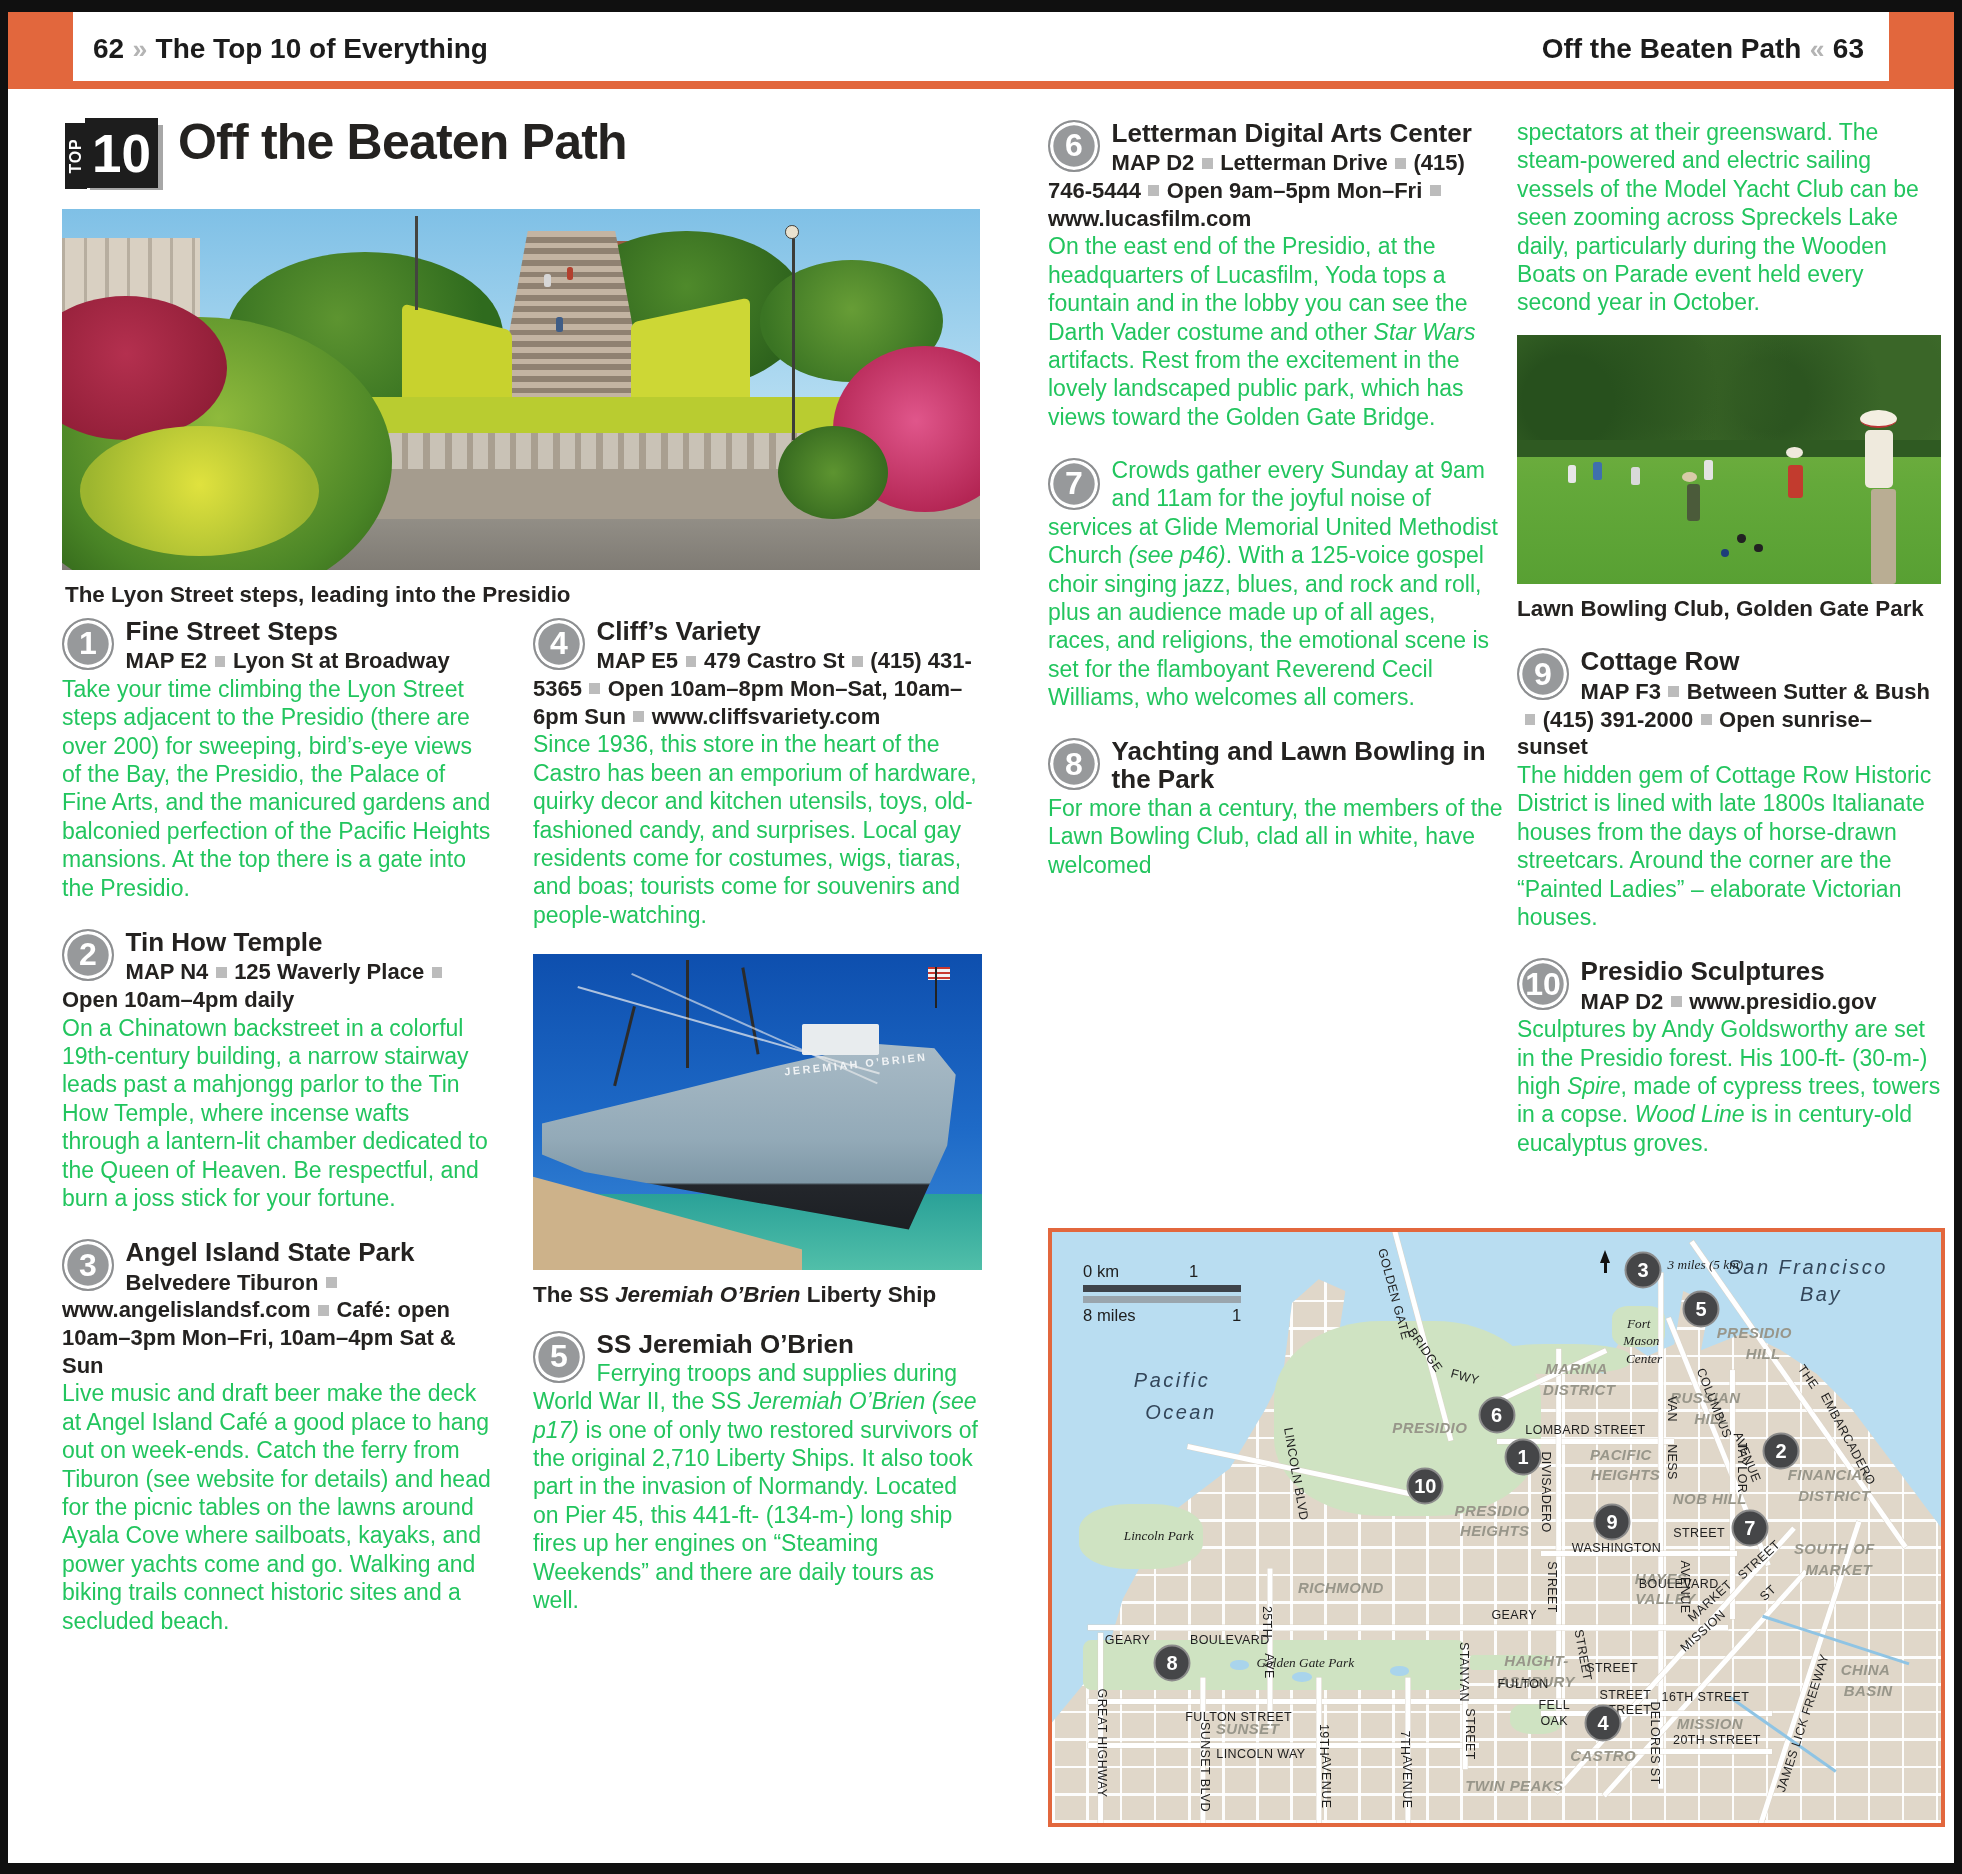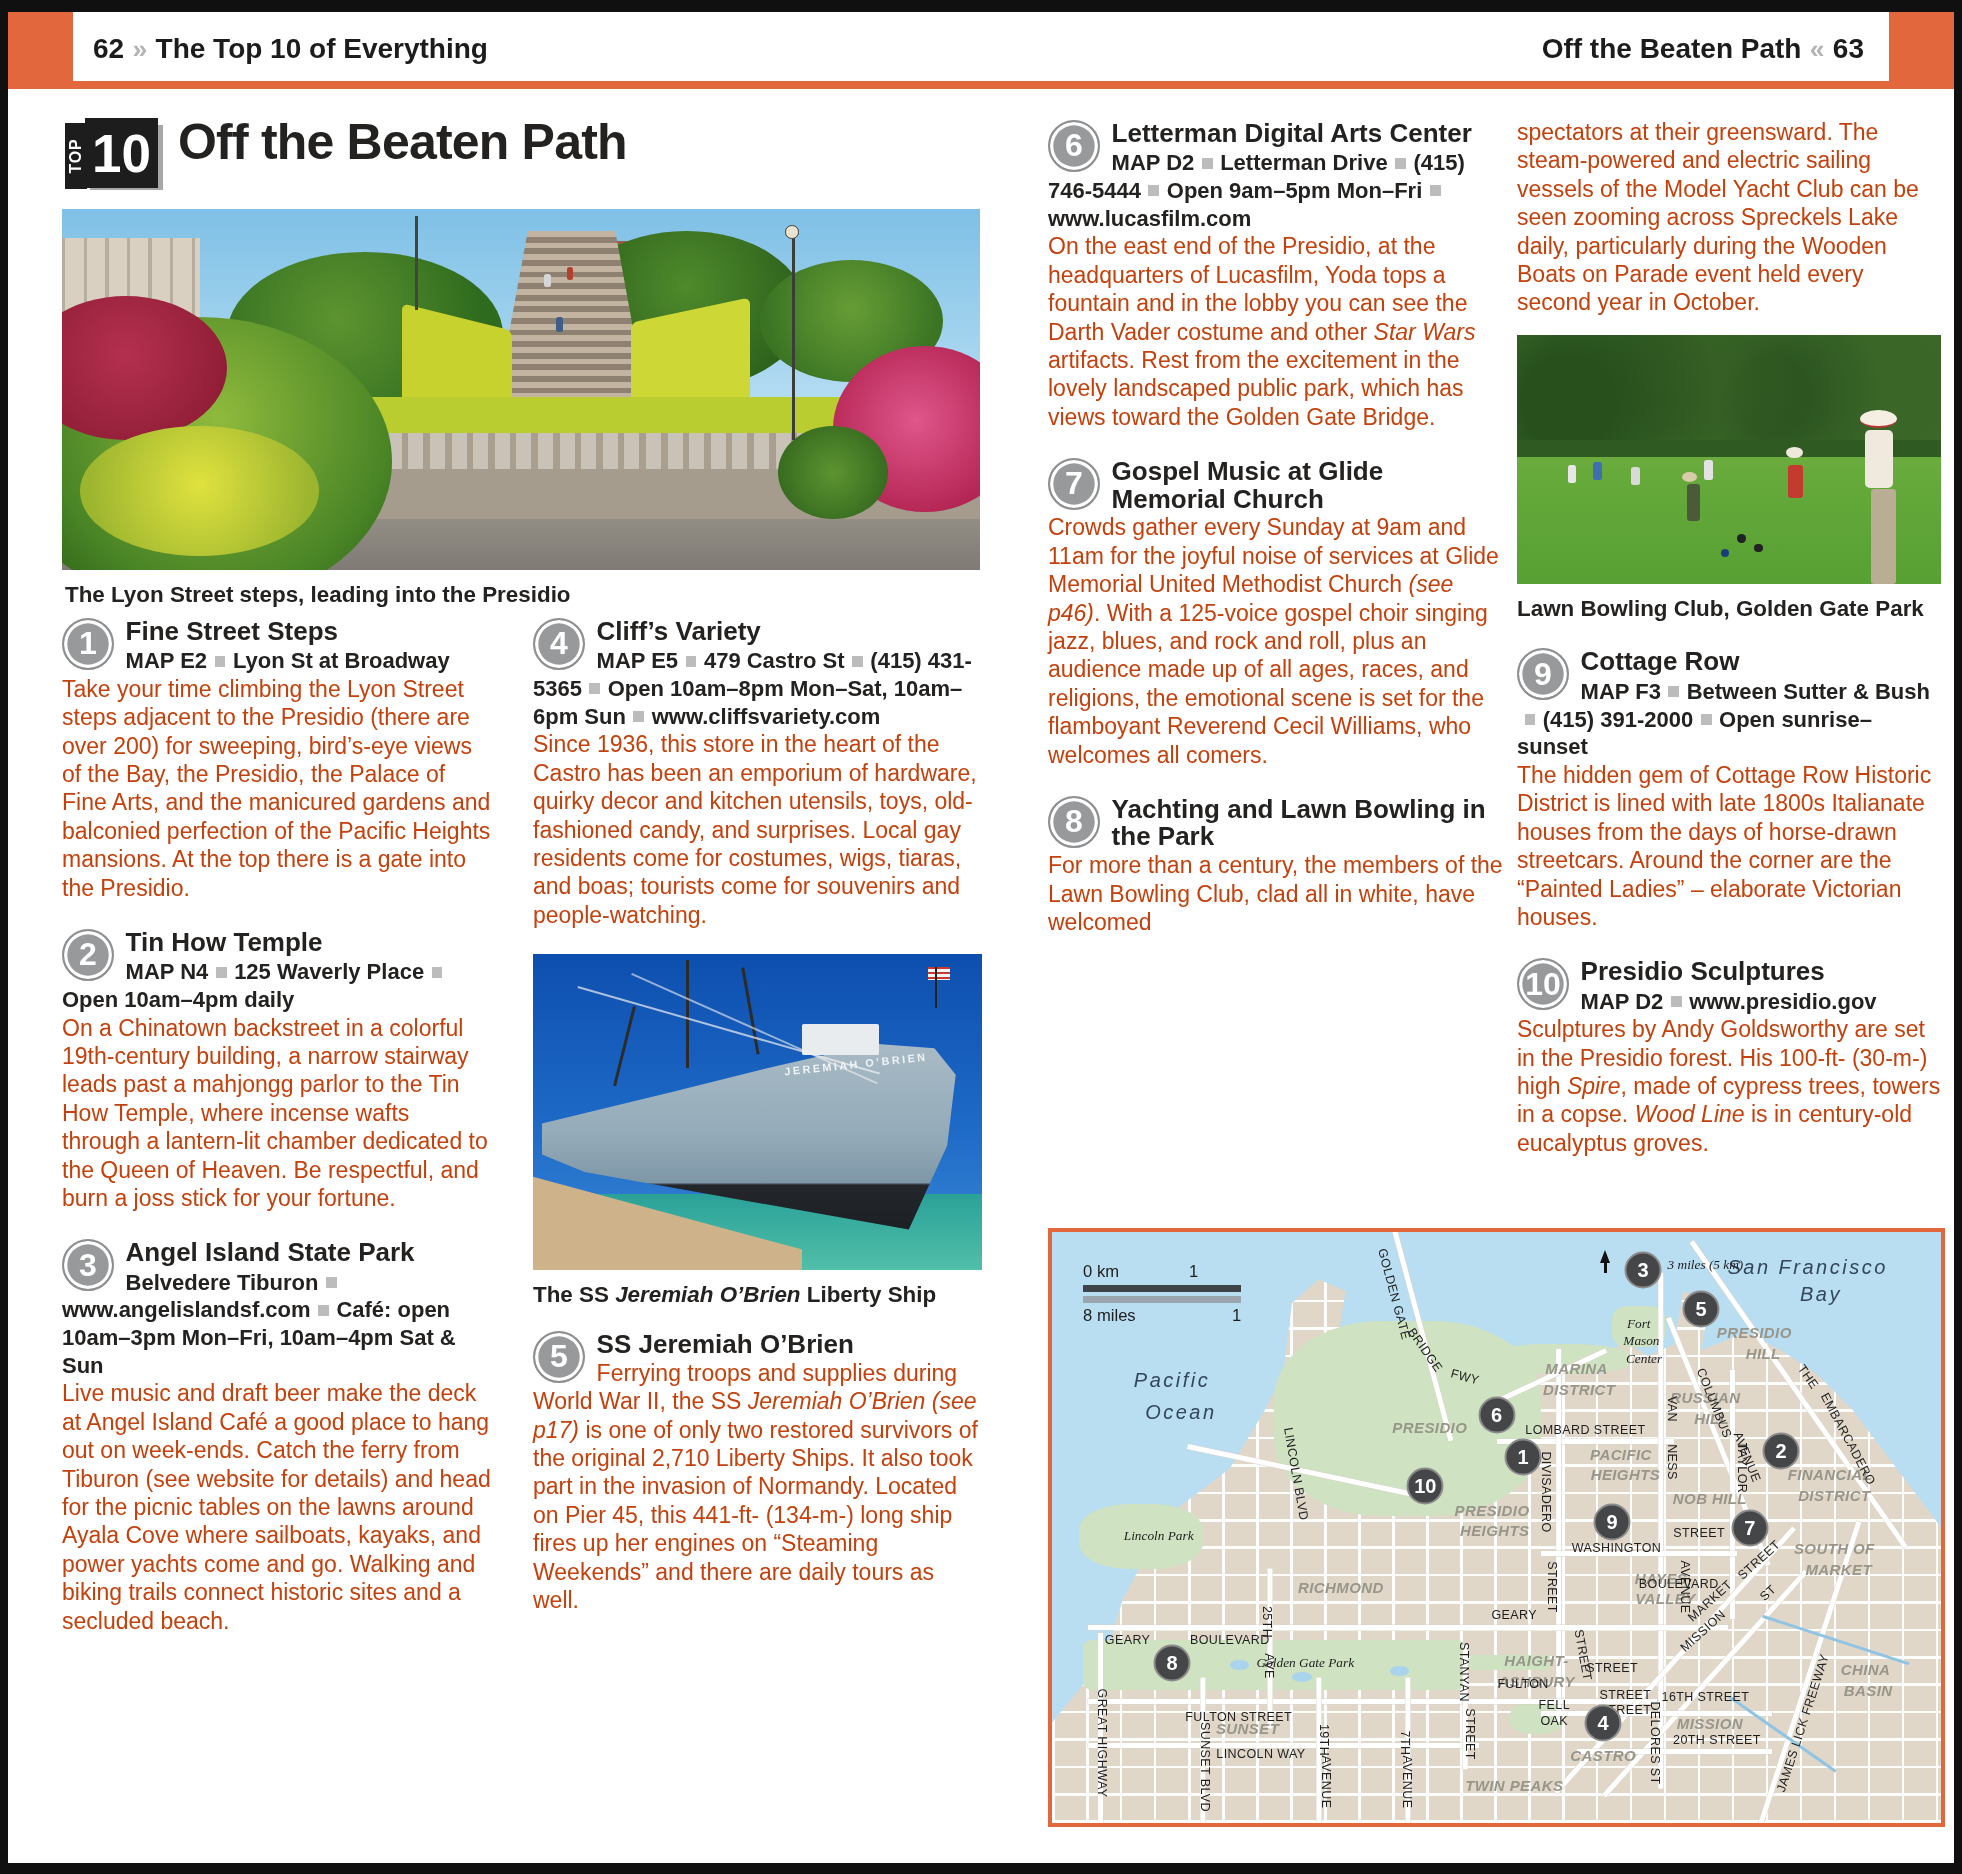--- a/index.html
+++ b/index.html
@@ -32,21 +32,21 @@
   #col-R1{left:1048px;top:118px;width:455px;}
   #col-R2{left:1517px;top:118px;width:424px;}
   
   .entry{margin-bottom:25px;overflow:visible;}
   .numc{float:left;width:48px;height:48px;border-radius:50%;background:#97999b;border:2.5px solid #8d8f91;
     box-shadow:inset 0 0 0 3.3px #fff;color:#fff;font-weight:700;font-size:32px;
     display:flex;align-items:center;justify-content:center;margin:1.7px 11.6px 1.7px 0;}
   .etitle{font-size:26px;font-weight:700;line-height:1.07;color:#242220;padding-top:1.7px;}
   .emeta{font-size:22px;font-weight:700;line-height:1.26;color:#242220;margin-top:1.7px;}
   .emeta .sq{display:inline-block;width:10.8px;height:10.8px;background:#bcbcbc;margin:0 7.5px;vertical-align:1.7px;}
-  .ebody{font-size:23px;line-height:1.235;margin:0 0 0 0;color:#c2410c;}
+  .ebody{font-size:23px;line-height:1.235;margin:0 0 0 0;color:#22c55e;}
   .ebody i{font-style:italic;}
   .caption{font-size:22.4px;font-weight:700;color:#242220;}
   .caption i{font-style:italic;}
   
   .ph{position:relative;overflow:hidden;}
   #photo-lyon{position:absolute;left:62px;top:209px;width:918px;height:361px;}
   #cap-lyon{position:absolute;left:65px;top:582px;}
   .sky{position:absolute;inset:0;background:linear-gradient(180deg,#7fc0e6 0%,#b5ddf2 55%,#d6ecf8 100%);}
   .blob{position:absolute;border-radius:50%;}
   
@@ -212,21 +212,20 @@
   <div class="col" id="col-R1">
       <div class="entry">
         <div class="numc">6</div>
         <div class="etitle">Letterman Digital Arts Center</div>
         <div class="emeta">MAP D2<span class="sq"></span>Letterman Drive<span class="sq"></span>(415) 746-5444<span class="sq"></span>Open 9am–5pm Mon–Fri<span class="sq"></span>www.lucasfilm.com</div>
         <p class="ebody">On the east end of the Presidio, at the headquarters of Lucasfilm, Yoda tops a fountain and in the lobby you can see the Darth Vader costume and other <i>Star Wars</i> artifacts. Rest from the excitement in the lovely landscaped public park, which has views toward the Golden Gate Bridge.</p>
         <div class="clear"></div>
       </div>
       <div class="entry">
         <div class="numc">7</div>
-        <div class="etitle">Gospel Music at Glide Memorial Church</div>
         <p class="ebody">Crowds gather every Sunday at 9am and 11am for the joyful noise of services at Glide Memorial United Methodist Church <i>(see p46)</i>. With a 125-voice gospel choir singing jazz, blues, and rock and roll, plus an audience made up of all ages, races, and religions, the emotional scene is set for the flamboyant Reverend Cecil Williams, who welcomes all comers.</p>
         <div class="clear"></div>
       </div>
       <div class="entry">
         <div class="numc">8</div>
         <div class="etitle">Yachting and Lawn Bowling in the Park</div>
         <p class="ebody">For more than a century, the members of the Lawn Bowling Club, clad all in white, have welcomed</p>
         <div class="clear"></div>
       </div>
     </div>

